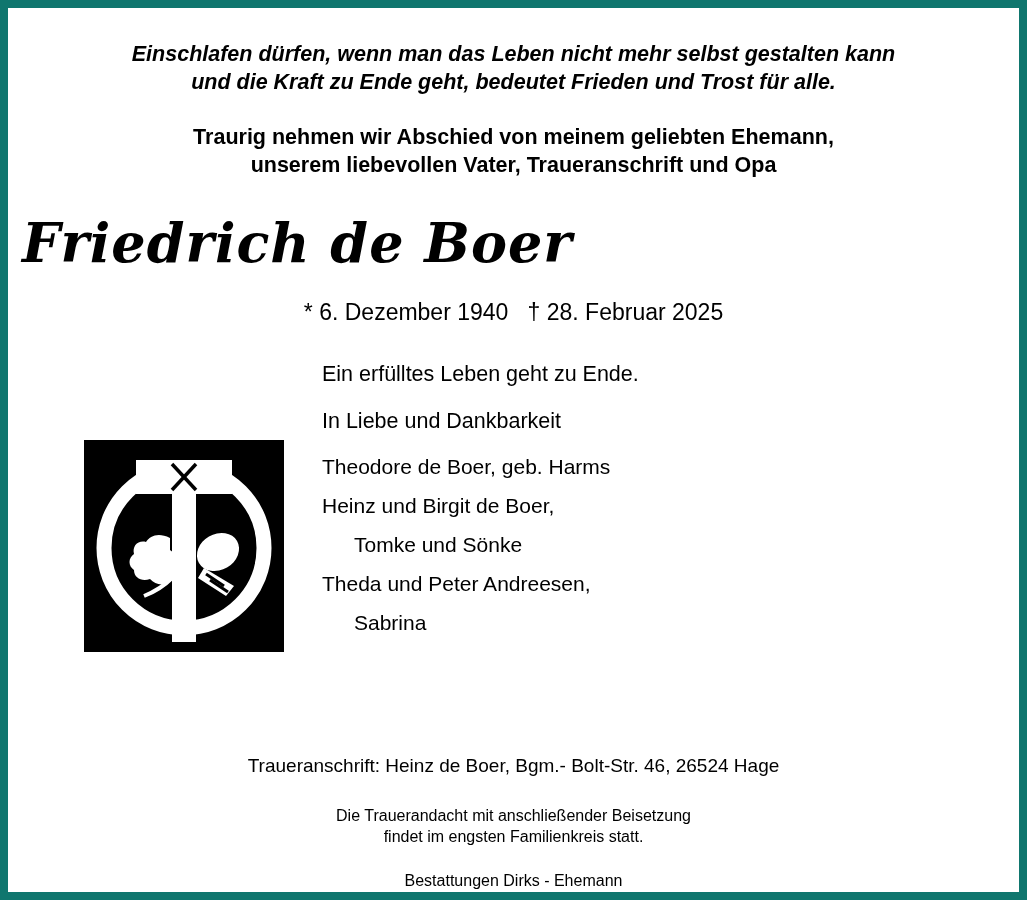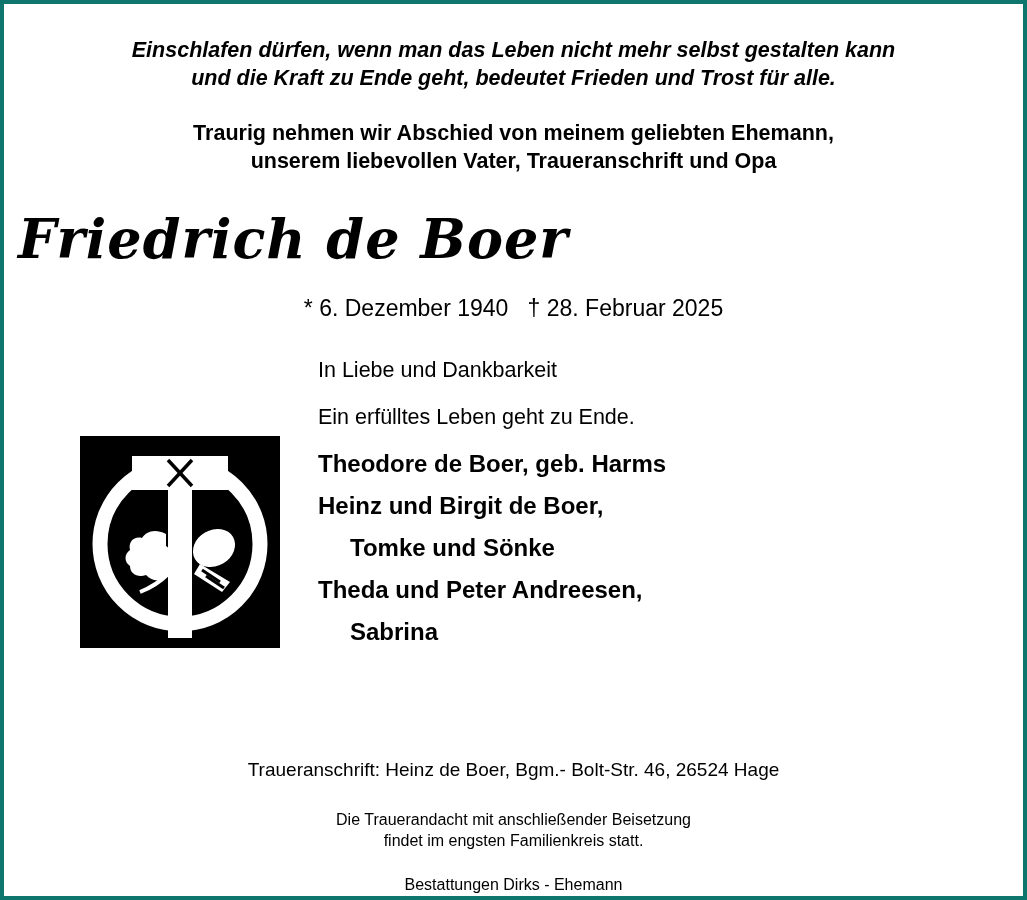--- a/index.html
+++ b/index.html
@@ -13,21 +13,21 @@
     font-family: "Liberation Sans", sans-serif;
     color: #000000;
     overflow: hidden;
   }
   .obituary-card {
     position: relative;
     box-sizing: border-box;
     width: 1027px;
     height: 900px;
     background: #ffffff;
-    border: 4px solid #0f766e;
+    border: 8px solid #0f766e;
     padding: 10px 14px;
   }
   .inner {
     box-sizing: border-box;
     width: 100%;
     height: 100%;
     position: relative;
   }
   .poem {
     text-align: center;
@@ -68,22 +68,22 @@
     text-align: left;
   }
   .body-line {
     font-size: 21.5px;
     margin-bottom: 22px;
   }
   .family {
     margin-top: 4px;
   }
   .family-line {
-    font-size: 24px;
-    font-weight: bold;
+    font-size: 21px;
+    font-weight: normal;
     line-height: 1.0;
     margin-bottom: 18px;
   }
   .family-line.indent { padding-left: 32px; }
   .emblem {
     position: absolute;
     left: 62px;
     top: 400px;
     width: 200px;
     height: 212px;
@@ -150,22 +150,22 @@
           <path d="M120 128 L150 146 L142 156 L114 138 Z"></path>
           <g stroke="#000000" stroke-width="3" fill="none">
             <line x1="122" y1="134" x2="140" y2="146"></line>
             <line x1="126" y1="140" x2="144" y2="152"></line>
           </g>
         </g>
       </svg>
     </div>
 
     <div class="body-block">
+      <div class="body-line">Ein erfülltes Leben geht zu Ende.</div>
       <div class="body-line">In Liebe und Dankbarkeit</div>
-      <div class="body-line">Ein erfülltes Leben geht zu Ende.</div>
 
       <div class="family">
         <div class="family-line">Theodore de Boer, geb. Harms</div>
         <div class="family-line">Heinz und Birgit de Boer,</div>
         <div class="family-line indent">Tomke und Sönke</div>
         <div class="family-line">Theda und Peter Andreesen,</div>
         <div class="family-line indent">Sabrina</div>
       </div>
     </div>
 

